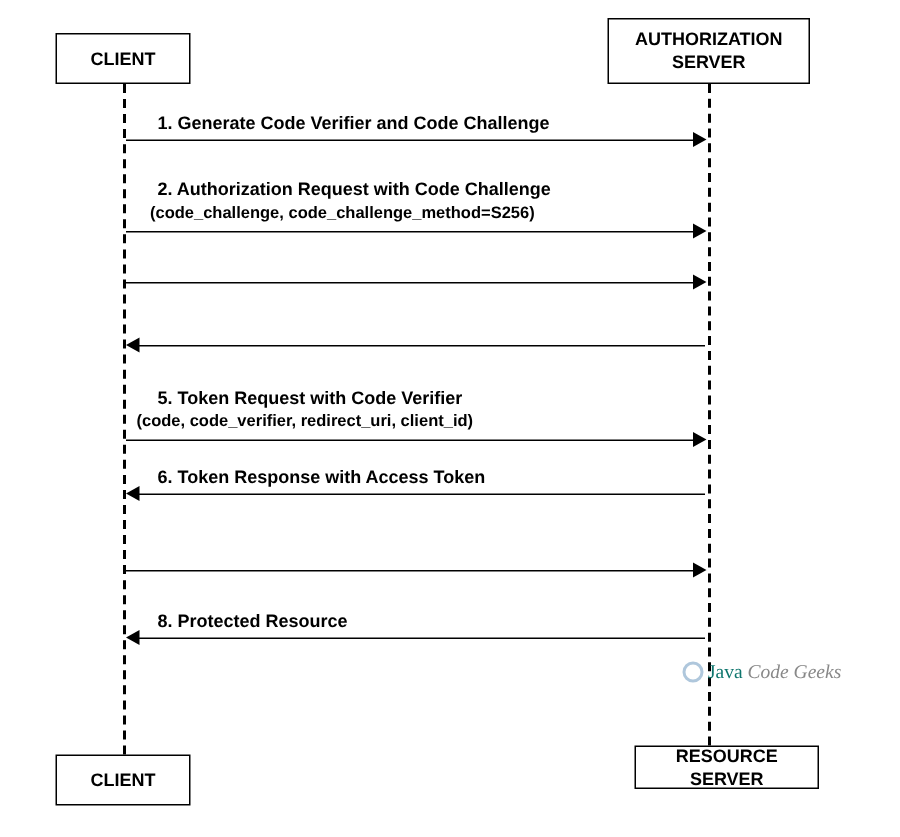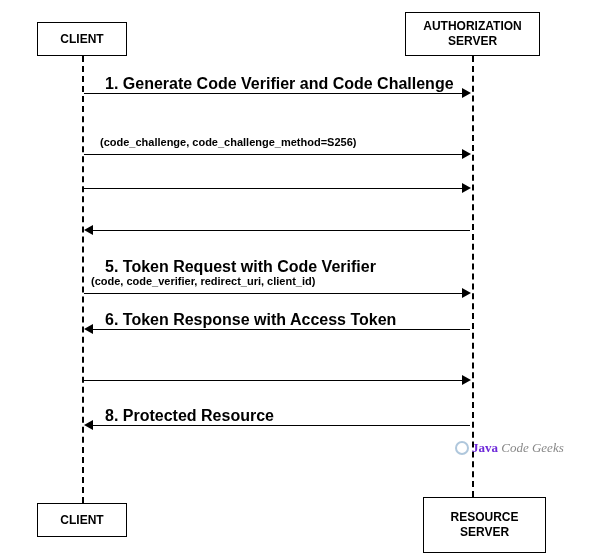--- a/index.html
+++ b/index.html
@@ -30,21 +30,21 @@
     line-height: 1.25;
     padding: 12px 8px;
   }
   .lifeline {
     position: absolute;
     border-left: 2px dashed #000;
     width: 0;
   }
   .msg {
     position: absolute;
-    font-size: 16px;
+    font-size: 12px;
     font-weight: bold;
   }
   .msg-sub {
     position: absolute;
     font-size: 11px;
     font-weight: bold;
   }
   .arrow-line {
     position: absolute;
     height: 0;
@@ -64,21 +64,21 @@
     border-bottom: 5px solid transparent;
     border-right: 9px solid #000;
   }
   .watermark {
     position: absolute;
     font-size: 13px;
     color: #888;
     font-family: Georgia, serif;
     font-style: italic;
   }
-  .watermark .accent { color: #6d28d9; font-style: normal; font-weight: bold;}
+  .watermark .accent { color: #0f766e; font-style: normal; font-weight: normal;}
   .watermark-icon {
     display:inline-block;
     width:14px;height:14px;
     border:2px solid #7aa2c4;
     border-radius:50%;
     position:relative;
     top:3px;
     margin-right:3px;
     opacity:0.6;
   }
@@ -88,30 +88,31 @@
 
 <div class="container">
 
   <div class="participant-box" style="left:37px; top:22px; width:90px; height:34px;">CLIENT</div>
 
   <div class="participant-box" style="left:405px; top:12px; width:135px; height:44px; white-space:pre;">AUTHORIZATION
 SERVER</div>
 
   <div class="participant-box" style="left:37px; top:503px; width:90px; height:34px;">CLIENT</div>
 
-  <div class="participant-box" style="left:423px; top:497px; width:123px; height:56px; white-space:pre;">RESOURCE
+  <div class="participant-box" style="left:423px; top:497px; width:123px; height:29px; white-space:pre;">RESOURCE
 SERVER</div>
 
   <div class="lifeline" style="left:82px; top:56px; height:447px;"></div>
   <div class="lifeline" style="left:472px; top:56px; height:441px;"></div>
 
   <div class="msg" style="left:105px; top:75px;">1. Generate Code Verifier and Code Challenge</div>
   <div class="arrow-line" style="left:84px; top:93px; width:380px;"></div>
   <div class="arrow-head-right" style="left:462px; top:88px;"></div>
 
+  <div class="msg" style="left:105px; top:119px;">2. Authorization Request with Code Challenge</div>
   <div class="msg-sub" style="left:100px; top:136px;">(code_challenge, code_challenge_method=S256)</div>
   <div class="arrow-line" style="left:84px; top:154px; width:380px;"></div>
   <div class="arrow-head-right" style="left:462px; top:149px;"></div>
 
   <div class="arrow-line" style="left:84px; top:188px; width:380px;"></div>
   <div class="arrow-head-right" style="left:462px; top:183px;"></div>
 
   <div class="arrow-line" style="left:92px; top:230px; width:378px;"></div>
   <div class="arrow-head-left" style="left:84px; top:225px;"></div>
 

